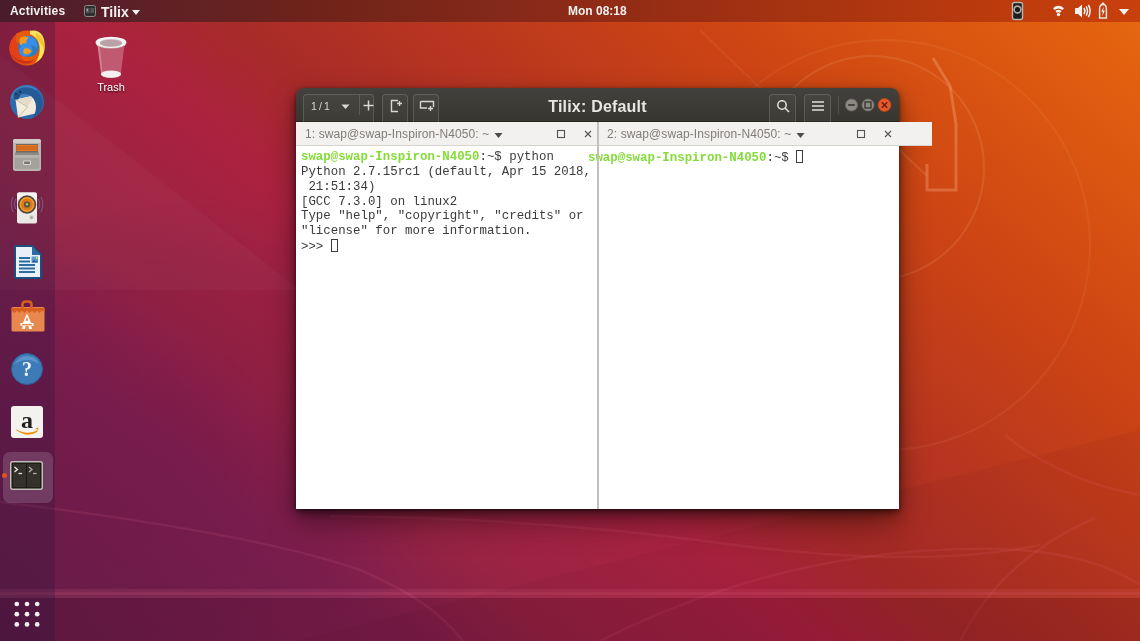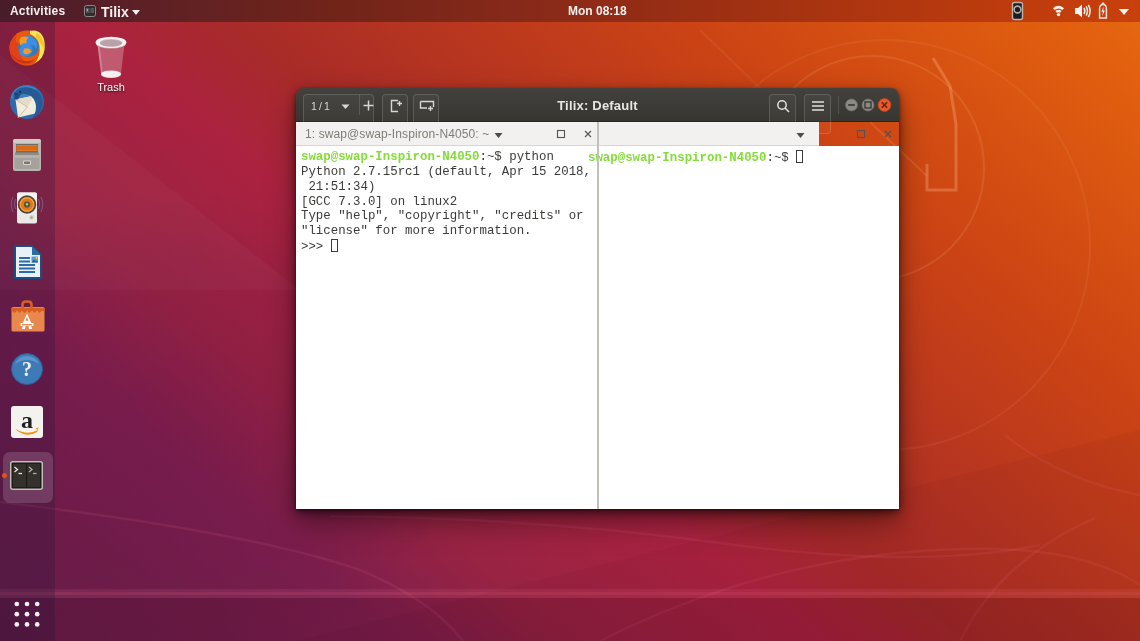--- a/index.html
+++ b/index.html
@@ -16,23 +16,23 @@
   background:rgba(30,20,60,0.26); }
 .dicon { position:absolute; left:8px; width:38px; height:38px; }
 #trash { position:absolute; left:94px; top:34px; width:34px; height:48px; }
 #trashlabel { position:absolute; left:70px; top:81px; width:82px; text-align:center; color:#ffffff; font-size:11px; text-shadow:0 1px 2px rgba(0,0,0,0.8); }
 
 #win { position:absolute; left:296px; top:88px; width:603px; height:421px;
   border-radius:8px 8px 2px 2px; box-shadow:0 4px 10px rgba(0,0,0,0.5), 0 14px 30px rgba(0,0,0,0.38), 0 1px 3px rgba(0,0,0,0.4); }
 #titlebar { position:absolute; left:0; top:0; width:603px; height:34px;
   background:linear-gradient(#43413d,#383631); border-radius:8px 8px 0 0;
   border-bottom:1px solid #272520; }
-#wtitle { position:absolute; left:0; right:0; top:10px; letter-spacing:0.2px; text-align:center; color:#e8e6e3; font-size:13px; font-weight:bold; }
+#wtitle { position:absolute; left:0; right:0; top:10px; letter-spacing:0.2px; text-align:center; color:#e8e6e3; font-size:16px; font-weight:bold; }
 .tbtn { position:absolute; top:6px; height:40px; border:1px solid rgba(255,255,255,0.15); border-radius:4px; background:rgba(255,255,255,0.03); }
-#headers { position:absolute; left:0; top:34px; width:523px; height:24px; background:#f2f1ef; border-bottom:1px solid #d8d5d1; }
+#headers { position:absolute; left:0; top:34px; width:636px; height:24px; background:#f2f1ef; border-bottom:1px solid #d8d5d1; }
 .phead { position:absolute; top:0; height:24px; font-size:12px; letter-spacing:0.1px; color:#807c77; }
 #terms { position:absolute; left:0; top:58px; width:603px; height:363px; background:#ffffff;padding-left:48px; }
 #vdiv { position:absolute; left:300.5px; top:34px; width:2px; height:387px; background:#c3c0bc; }
 pre.term { position:absolute; font-family:"Liberation Mono", monospace; font-size:12.4px; line-height:14.85px; color:#3b3b39; }
 .grn { color:#84dc38; font-weight:bold; }
 .cur { display:inline-block; width:7px; height:13px; border:1px solid #3b3b39; vertical-align:-2px; }
 </style>
 </head>
 <body>
 <svg id="wall" viewBox="0 0 1140 641" preserveAspectRatio="none">
@@ -319,20 +319,21 @@
     <div class="phead" style="left:9px; top:5px;">1: swap@swap-Inspiron-N4050: ~</div>
     <svg style="position:absolute;left:198px;top:10px" width="9" height="7" viewBox="0 0 9 7">
         <polygon points="0.5,1 8.5,1 4.5,6" fill="#4e4c48"></polygon>
       </svg>
     <svg style="position:absolute;left:260px;top:7px" width="10" height="10" viewBox="0 0 10 10">
         <rect x="1.5" y="1.5" width="7" height="7" fill="none" stroke="#55534f" stroke-width="1.1"></rect>
       </svg>
     <svg style="position:absolute;left:286.5px;top:7px" width="10" height="10" viewBox="0 0 10 10">
         <path d="M2 2 L8 8 M8 2 L2 8" stroke="#55534f" stroke-width="1.1"></path>
       </svg>
+    <div class="phead" style="left:311px; top:5px;">2: swap@swap-Inspiron-N4050: ~</div>
     <svg style="position:absolute;left:500px;top:10px" width="9" height="7" viewBox="0 0 9 7">
         <polygon points="0.5,1 8.5,1 4.5,6" fill="#4e4c48"></polygon>
       </svg>
     <svg style="position:absolute;left:560px;top:7px" width="10" height="10" viewBox="0 0 10 10">
         <rect x="1.5" y="1.5" width="7" height="7" fill="none" stroke="#55534f" stroke-width="1.1"></rect>
       </svg>
     <svg style="position:absolute;left:587px;top:7px" width="10" height="10" viewBox="0 0 10 10">
         <path d="M2 2 L8 8 M8 2 L2 8" stroke="#55534f" stroke-width="1.1"></path>
       </svg>
   </div>

